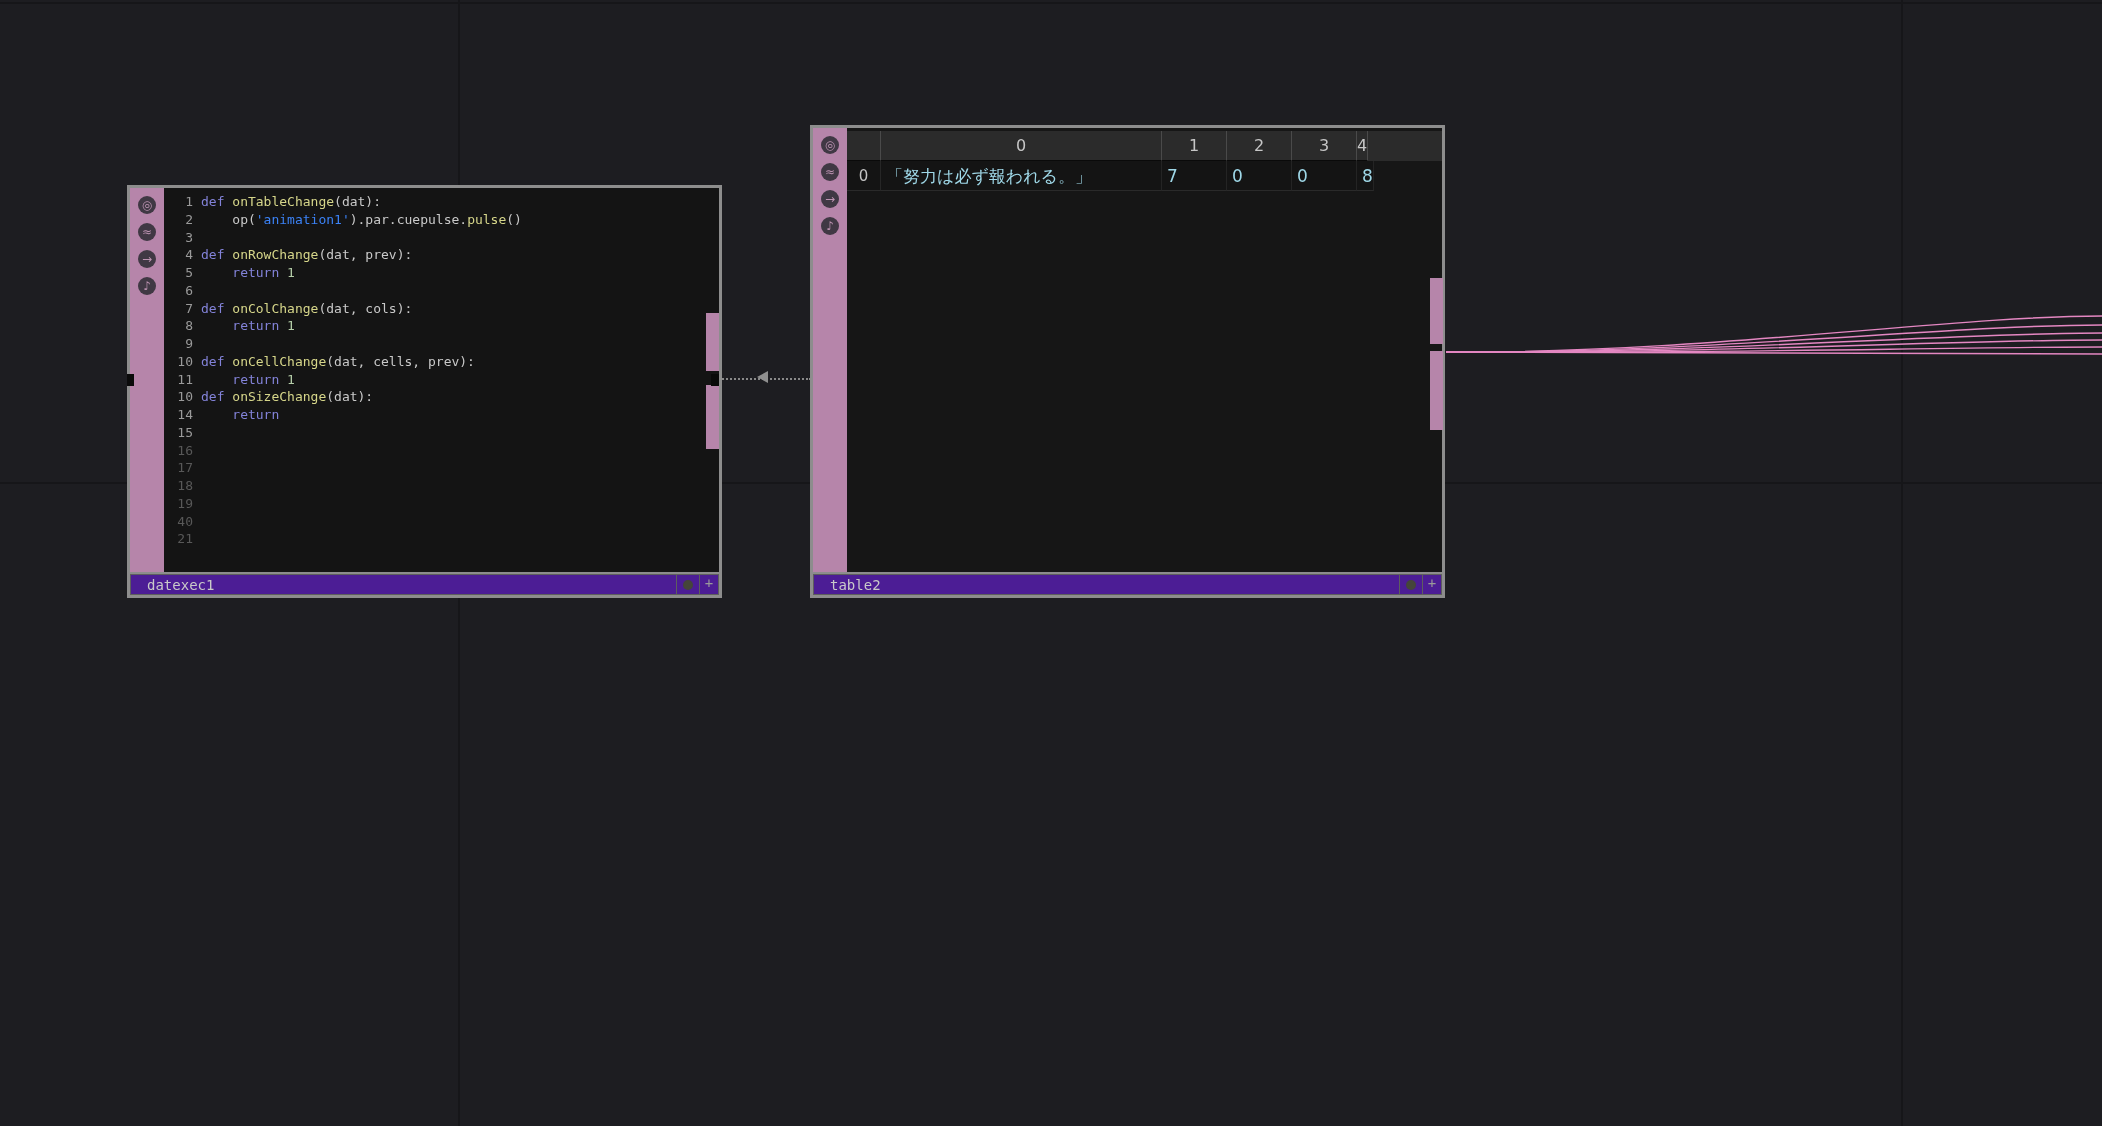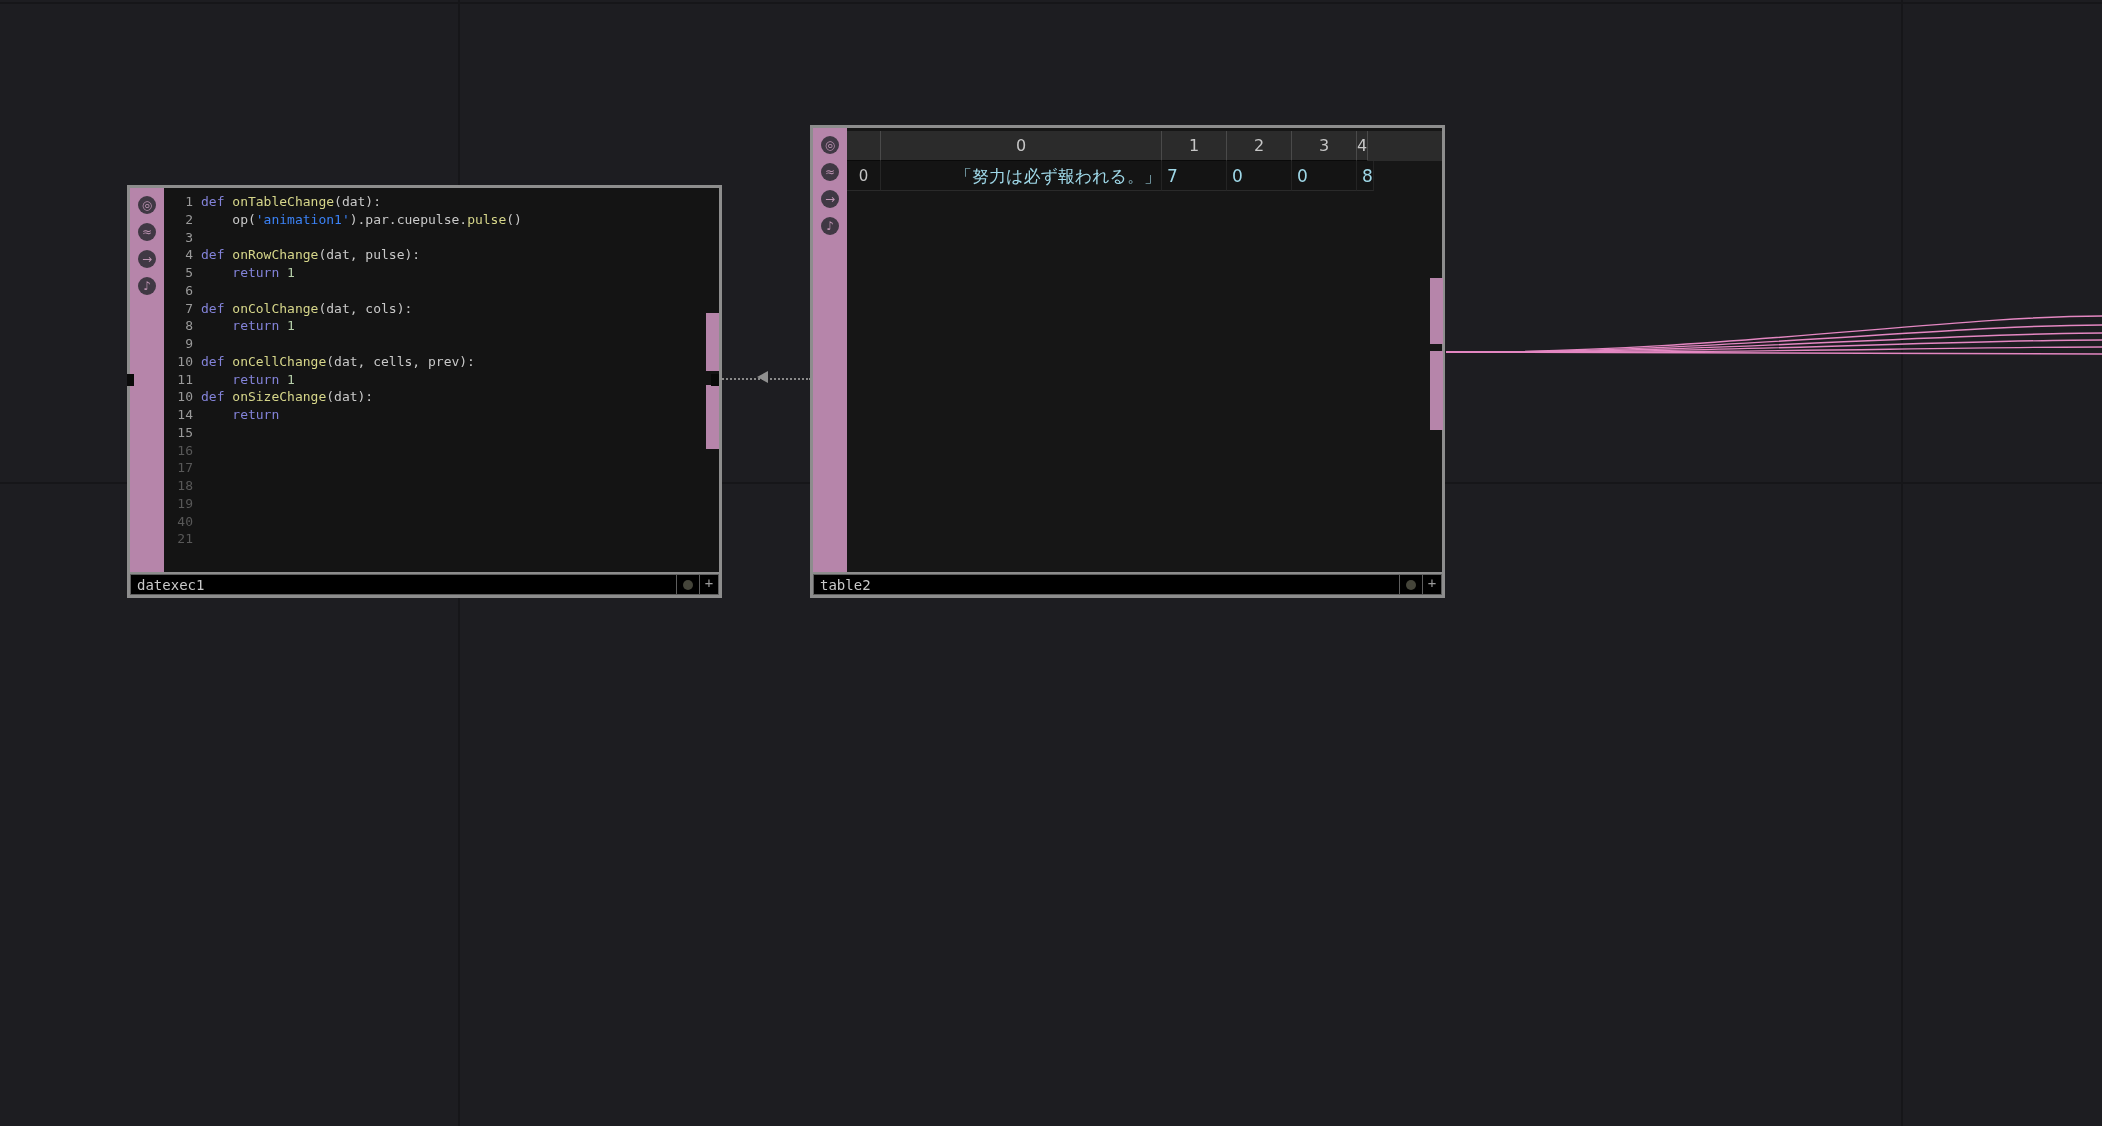--- a/index.html
+++ b/index.html
@@ -44,23 +44,23 @@
   .tcell{box-sizing:border-box;flex:none;overflow:hidden;}
   .thead{color:#c6c6c6;font-size:16px;text-align:center;border-right:1px solid #4a4a4a;
          border-bottom:1px solid #0a0a0a;}
   .thead.corner{border-right:1px solid #4a4a4a;}
   .rowhdr{color:#c3c3c3;font-size:15px;text-align:center;background:#141414;
           border-right:1px solid #262626;border-bottom:1px solid #2a2a2a;}
   .tdata{color:#9fd8e8;font-size:17px;background:#141414;padding-left:5px;
          border-right:1px solid #242424;border-bottom:1px solid #2a2a2a;}
 
   
-  .namebar{height:19px;margin-top:2px;background:#000000;border:1px solid #5e5e5e;
+  .namebar{height:19px;margin-top:2px;background:#4c1d95;border:1px solid #5e5e5e;
            display:flex;align-items:center;font-family:"DejaVu Sans Mono",monospace;
-           font-size:14px;color:#c9c9c9;padding-left:6px;flex:none;}
+           font-size:14px;color:#c9c9c9;padding-left:16px;flex:none;}
   .node-name{flex:1;overflow:hidden;white-space:nowrap;cursor:text;}
   .nb-controls{display:flex;align-items:center;height:100%;border-left:1px solid #5e5e5e;flex:none;}
   .status-dot{width:10px;height:10px;border-radius:50%;background:#45453a;margin:0 6px;cursor:pointer;}
   .plus-btn{width:18px;height:100%;border-left:1px solid #5e5e5e;color:#9a9a9a;
             text-align:center;line-height:17px;font-size:14px;cursor:pointer;}
 
   
   .connbar{position:absolute;width:13px;background:#b685aa;z-index:5;}
   .notch{position:absolute;background:#0a0a0a;z-index:6;}
 </style>
@@ -102,21 +102,21 @@
           <div class="code-line">
             <span class="ln">2</span>
             <span class="lc"><span class="tk-p">    op(</span><span class="tk-s">'animation1'</span><span class="tk-p">).par.cuepulse.</span><span class="tk-f">pulse</span><span class="tk-p">()</span></span>
           </div>
           <div class="code-line">
             <span class="ln">3</span>
             <span class="lc"></span>
           </div>
           <div class="code-line">
             <span class="ln">4</span>
-            <span class="lc"><span class="tk-k">def </span><span class="tk-f">onRowChange</span><span class="tk-p">(dat, pulse):</span></span>
+            <span class="lc"><span class="tk-k">def </span><span class="tk-f">onRowChange</span><span class="tk-p">(dat, prev):</span></span>
           </div>
           <div class="code-line">
             <span class="ln">5</span>
             <span class="lc"><span class="tk-p">    </span><span class="tk-k">return </span><span class="tk-n">1</span></span>
           </div>
           <div class="code-line">
             <span class="ln">6</span>
             <span class="lc"></span>
           </div>
           <div class="code-line">
@@ -199,21 +199,21 @@
             <div class="tcell thead corner" style="width: 34px;"></div>
             <div class="tcell thead" style="width: 281px;">0</div>
             <div class="tcell thead" style="width: 65px;">1</div>
             <div class="tcell thead" style="width: 65px;">2</div>
             <div class="tcell thead" style="width: 65px;">3</div>
             <div class="tcell thead">4</div>
           </div>
         <div>
             <div class="trow">
               <div class="tcell rowhdr" style="width: 34px;">0</div>
-              <div class="tcell tdata" style="width: 281px; text-align: right;">「努力は必ず報われる。」</div>
+              <div class="tcell tdata" style="width: 281px;">「努力は必ず報われる。」</div>
               <div class="tcell tdata" style="width: 65px;">7</div>
               <div class="tcell tdata" style="width: 65px;">0</div>
               <div class="tcell tdata" style="width: 65px;">0</div>
               <div class="tcell tdata">8</div>
             </div>
           </div>
       </div>
     </div>
     <div class="namebar">
       <span class="node-name">table2</span>

